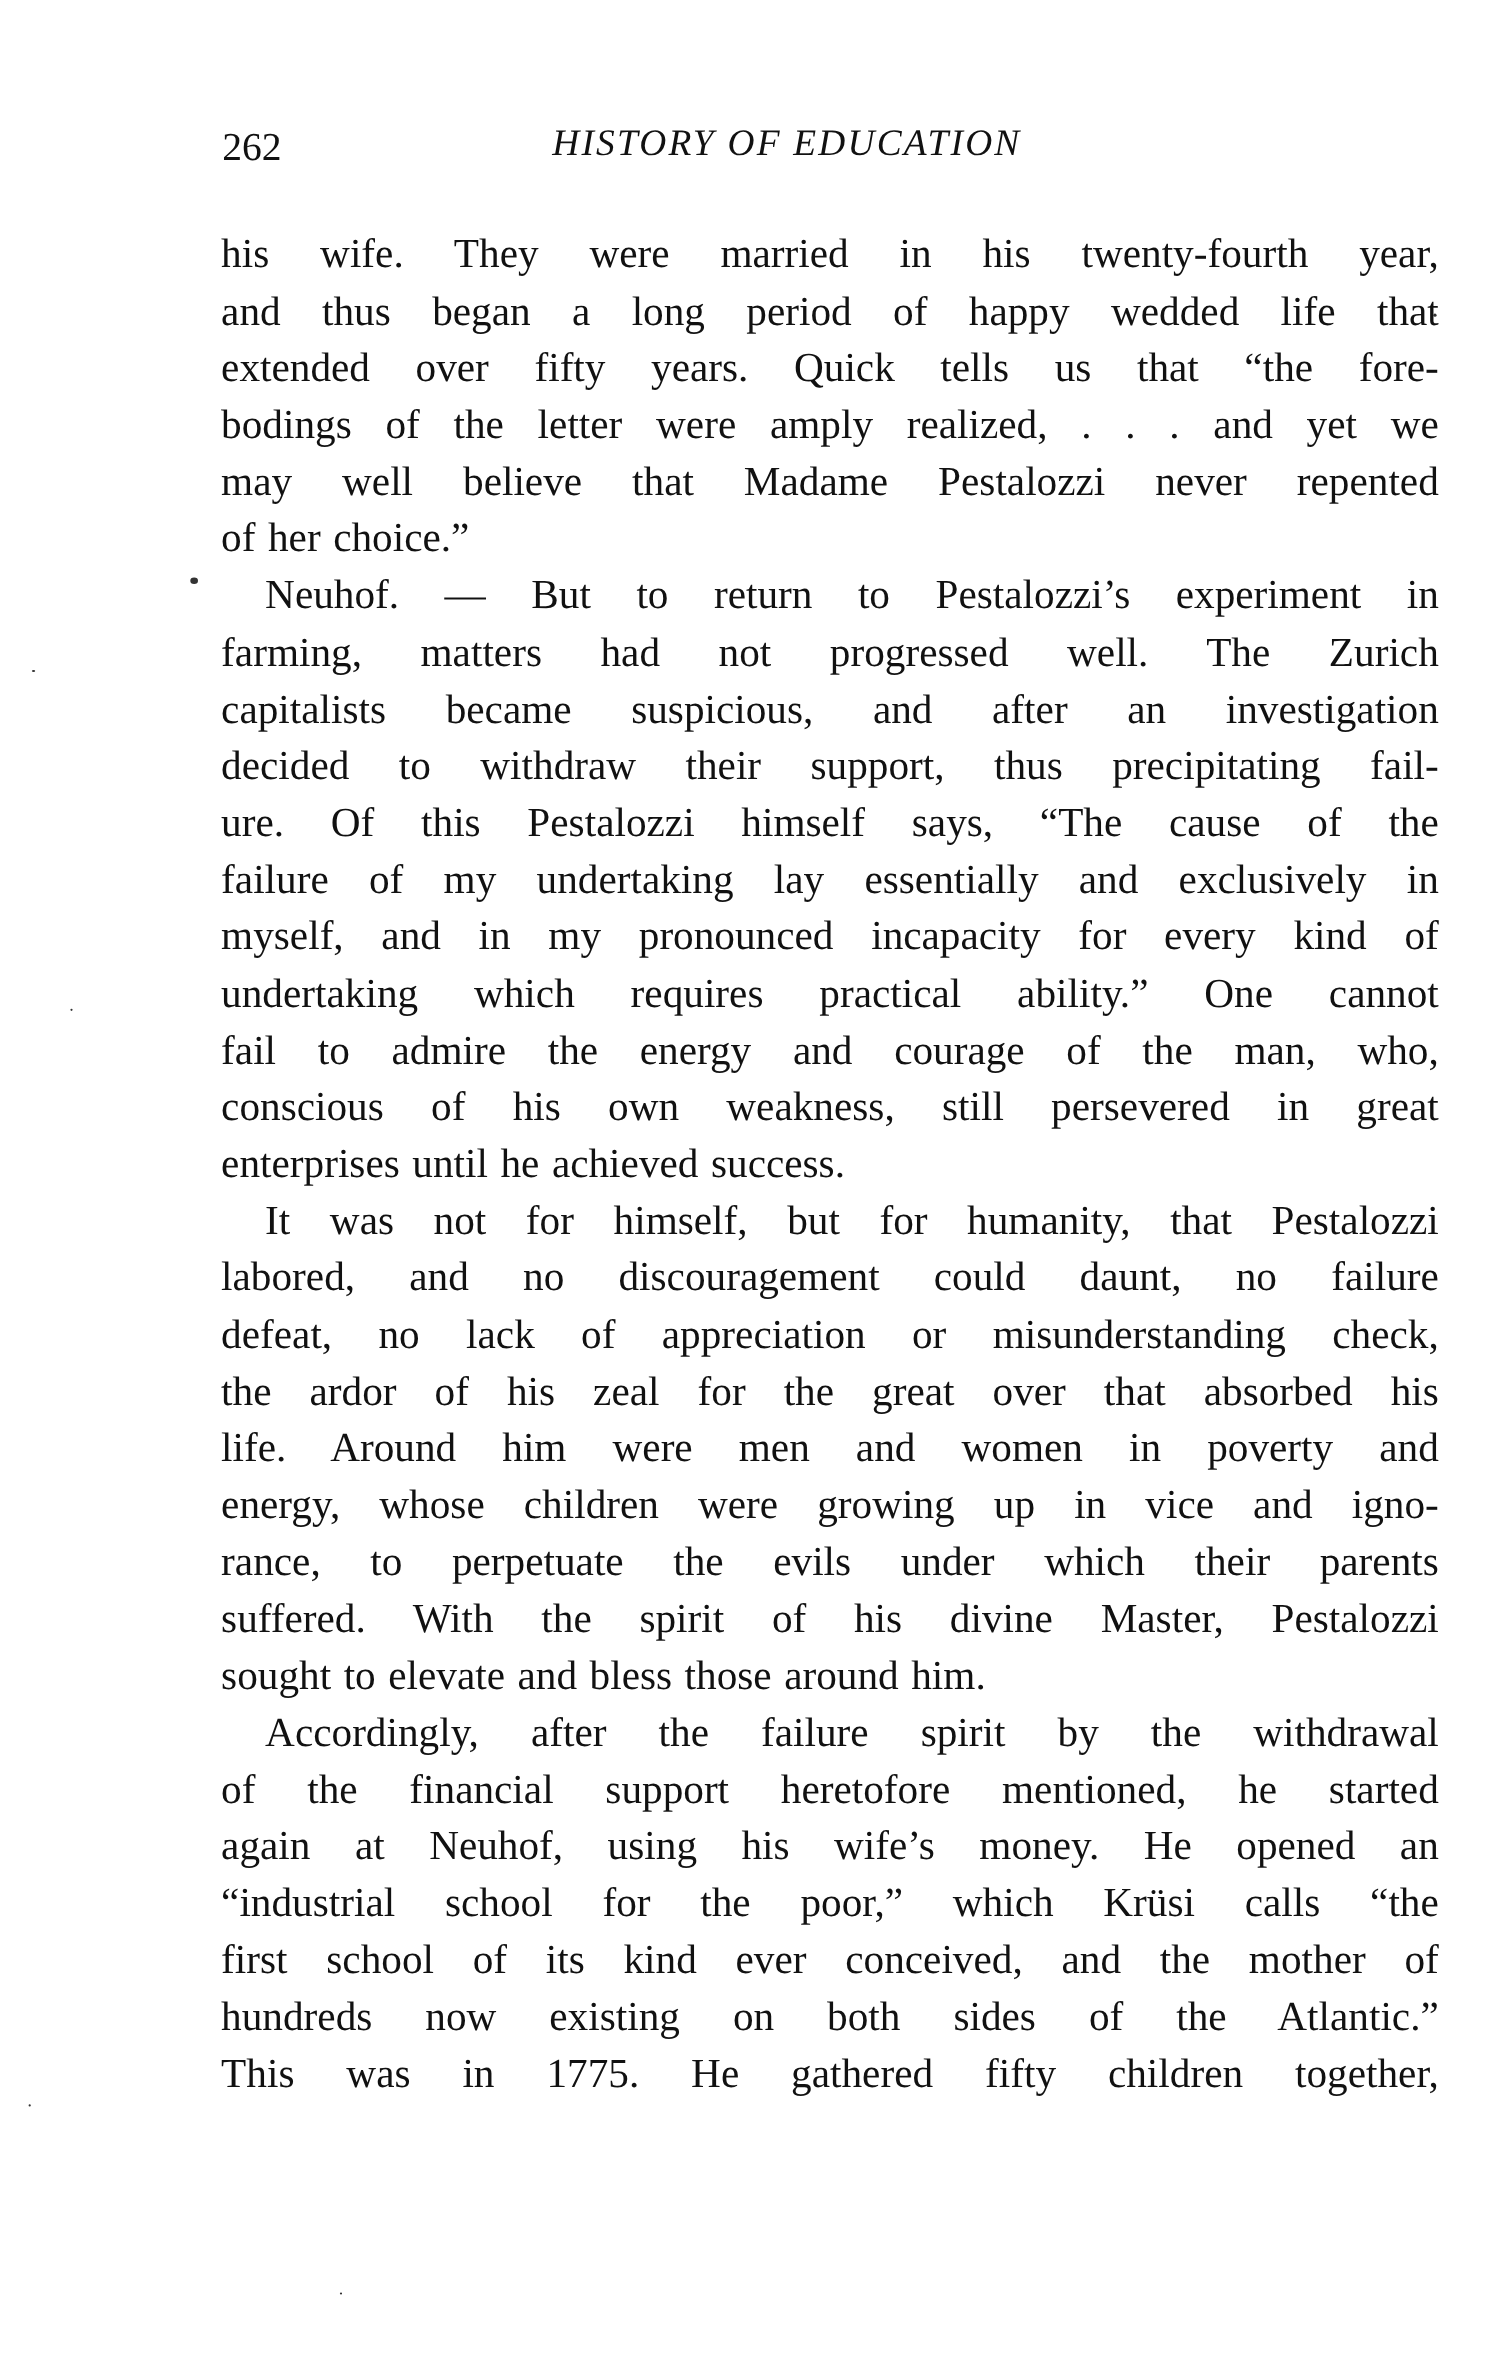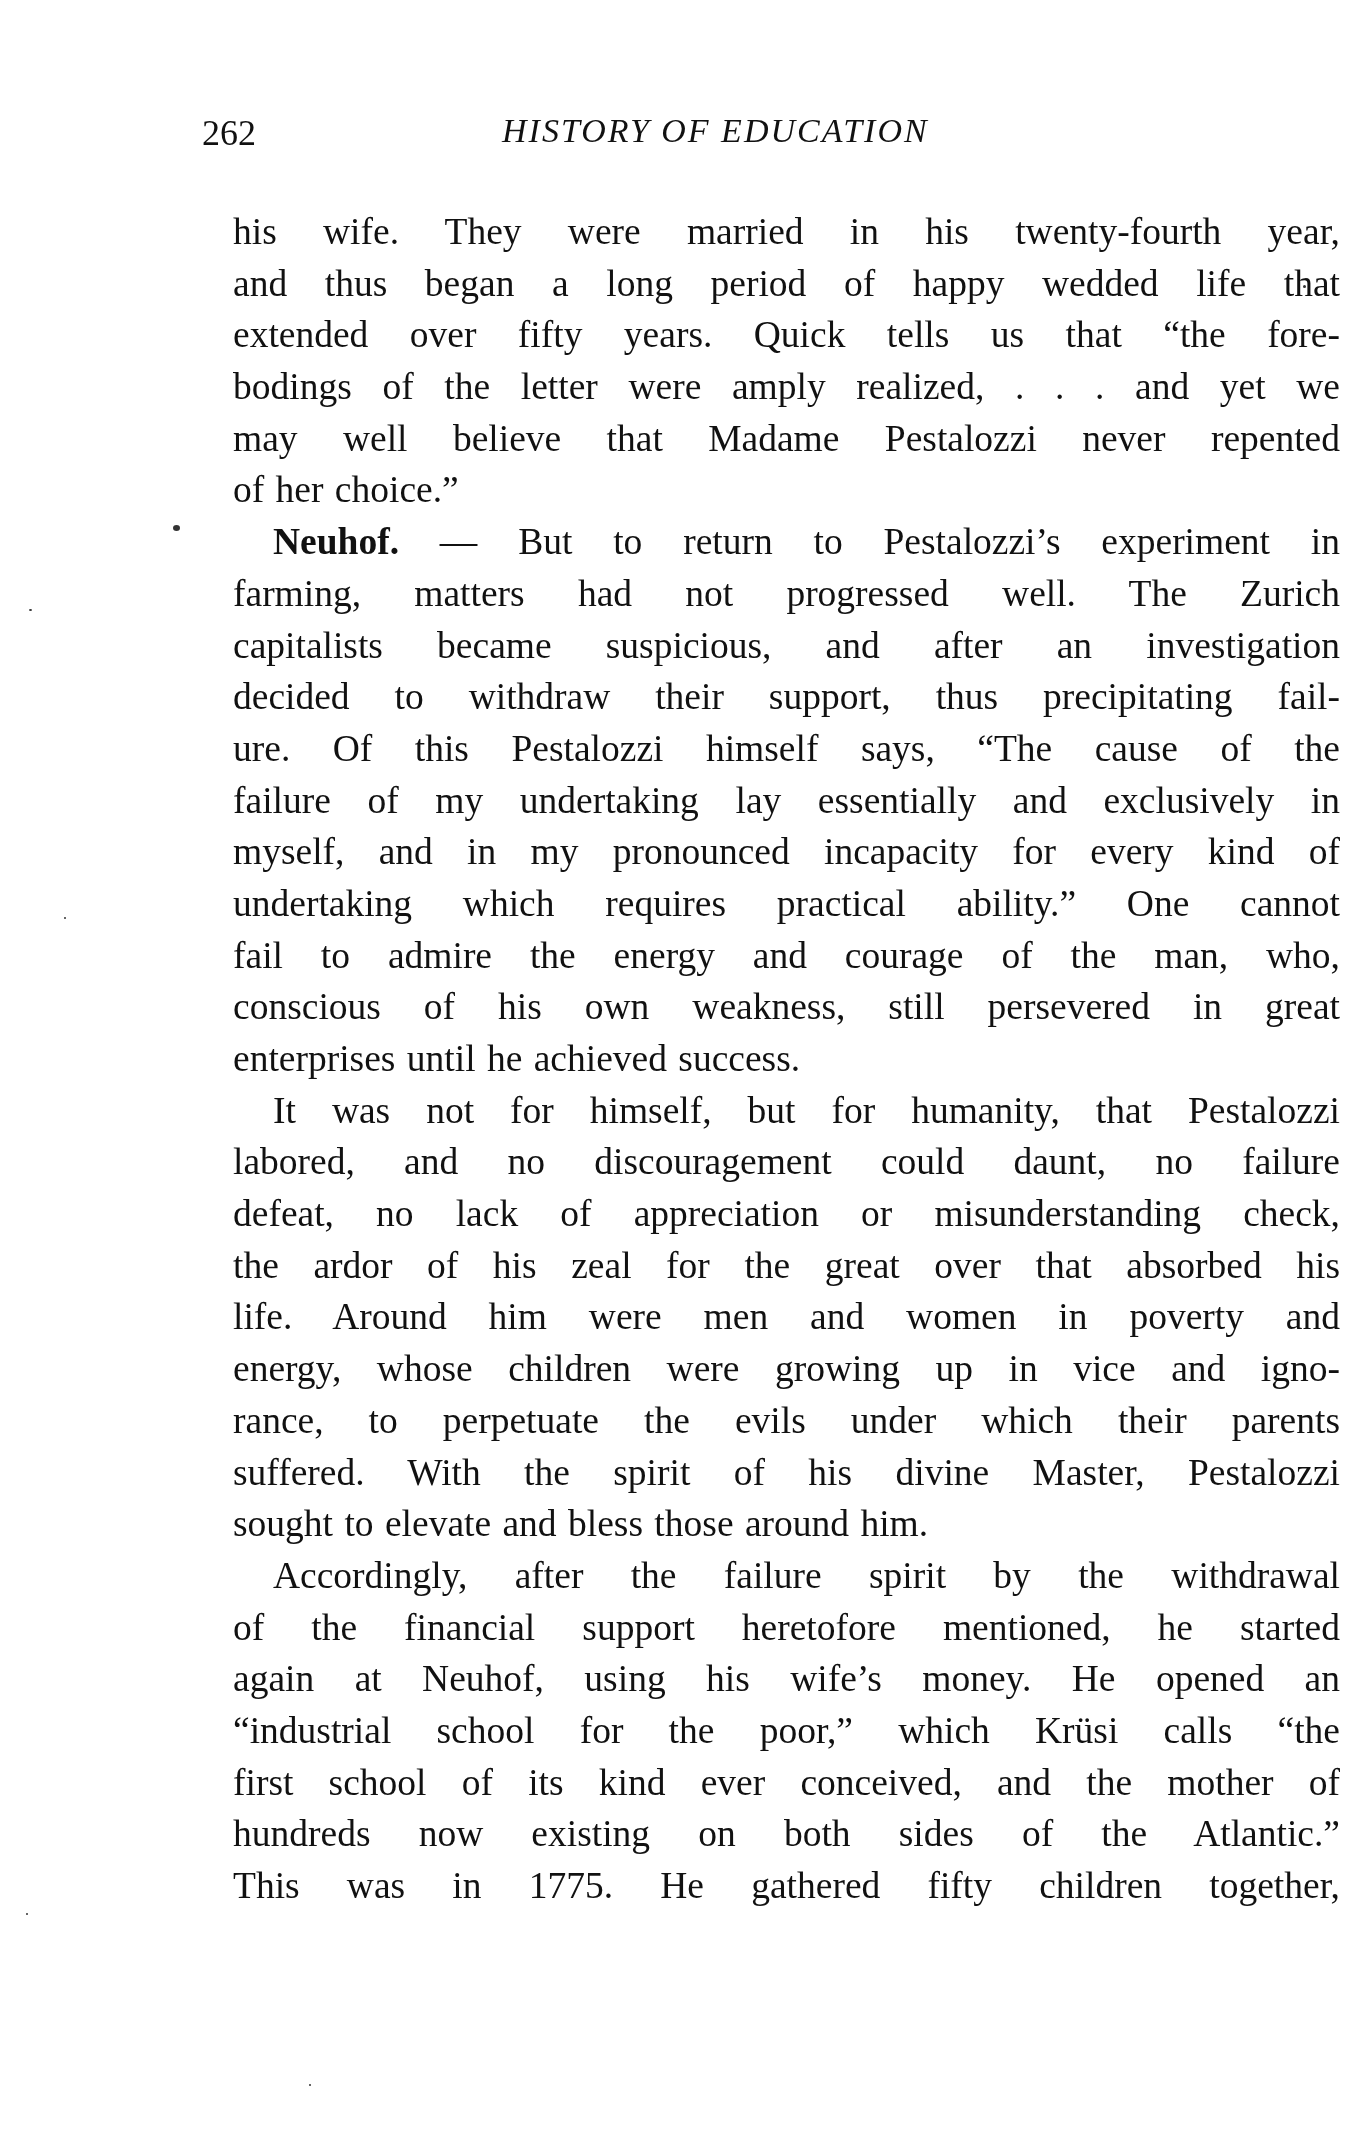--- a/index.html
+++ b/index.html
@@ -42,40 +42,39 @@
     font-size: 34px;
     font-style: italic;
     letter-spacing: 2px;
     text-align: center;
   }
   .body-text {
     position: absolute;
     left: 185px;
     top: 206px;
     width: 1107px;
-    margin-left: 32px;
   }
   .line {
     display: block;
     height: 51.7px;
     line-height: 51.7px;
     font-size: 37.5px;
     white-space: nowrap;
     text-align: justify;
     text-align-last: justify;
     word-spacing: 2px;
   }
   .line.last {
     text-align-last: left;
   }
   .line.indent {
     padding-left: 40px;
   }
   .bold {
-    font-weight: bold;
+    font-weight: normal;
   }
   .speck {
     position: absolute;
     background: #333;
     border-radius: 50%;
   }
 </style>
 </head>
 <body>
 

